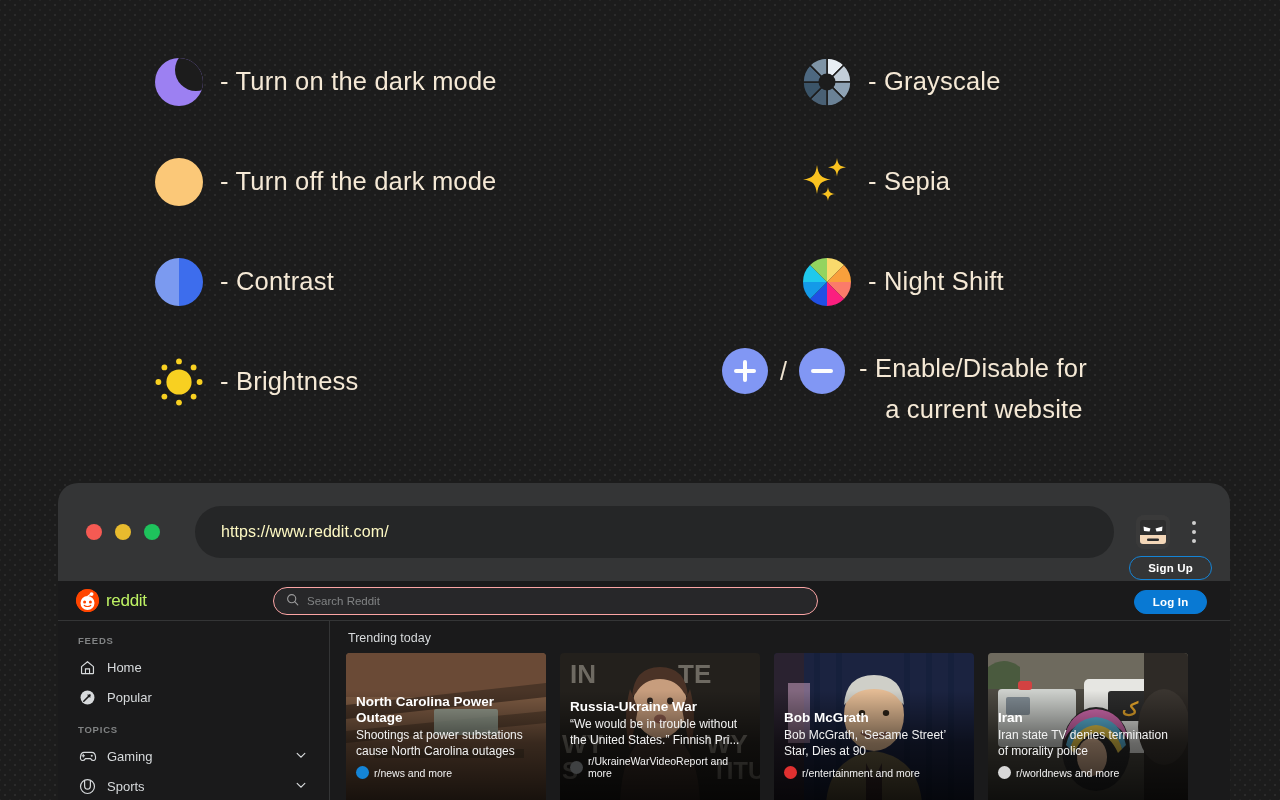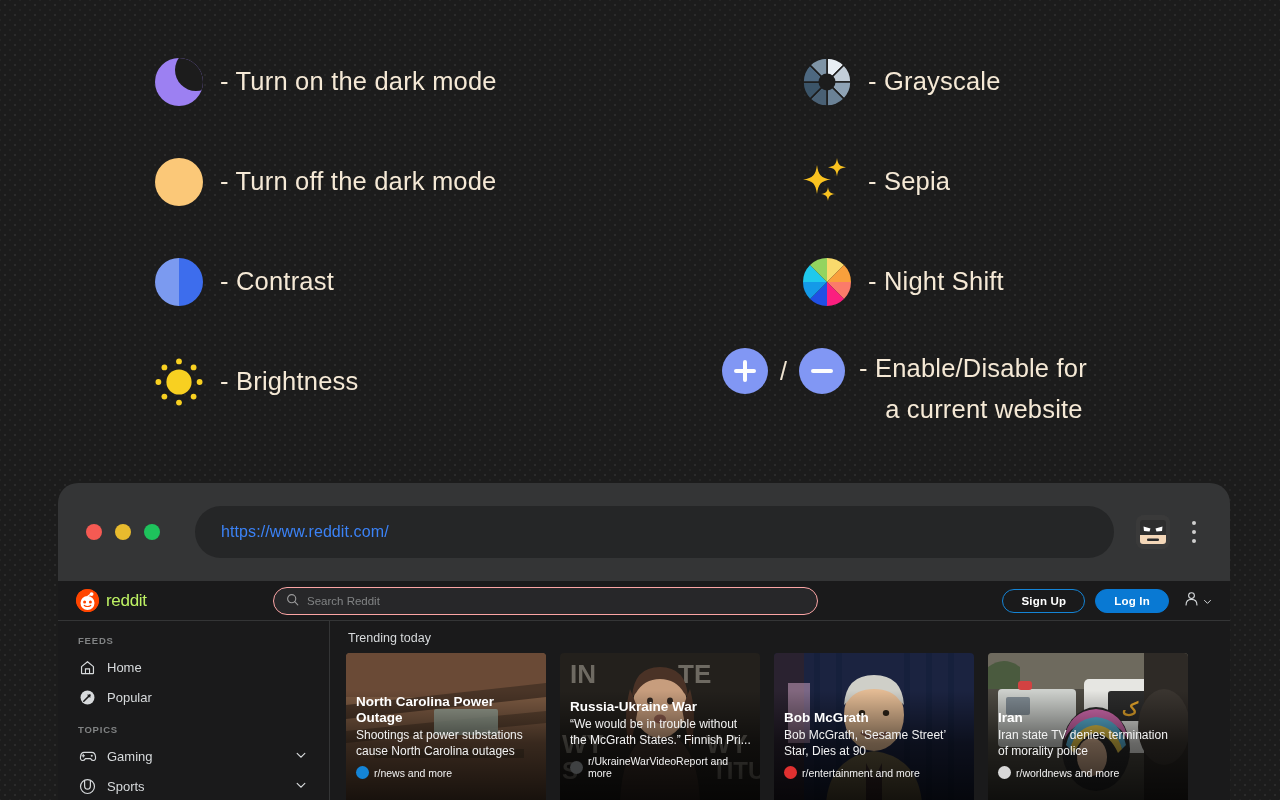--- a/index.html
+++ b/index.html
@@ -170,21 +170,21 @@
     margin-left: 35px;
     flex: 1 1 auto;
     height: 52px;
     background: #252627;
     border-radius: 26px;
     display: flex; align-items: center;
     padding: 0 26px;
   }
   .urlbar-text {
     font-size: 16px;
-    color: #3b82f6;
+    color: #fef9c3;
     letter-spacing: .1px;
   }
 
   .toolbar-right {
     display: flex; align-items: center; gap: 14px;
     margin-left: 22px;
     flex: 0 0 auto;
   }
   .ext-icon {
     width: 34px; height: 34px;
@@ -224,21 +224,21 @@
     max-width: 545px;
     height: 28px;
     background: #272729;
     border: 1px solid #fca5a5;
     border-radius: 14px;
     display: flex; align-items: center;
     padding: 0 12px; gap: 8px;
   }
   .rd-search-ph { font-size: 11.5px; color: #818384; }
 
-  .rd-actions { margin-left: auto; display: flex; align-items: center; gap: 10px; padding-right: 4px; }
+  .rd-actions { margin-left: auto; display: flex; align-items: center; gap: 10px; padding-right: 4px; flex-direction: column; }
   .btn {
     height: 24px;
     border-radius: 12px;
     font-size: 11.5px;
     font-weight: bold;
     display: flex; align-items: center; justify-content: center;
     padding: 0 18px;
     letter-spacing: .2px;
   }
   .btn.signup { border: 1px solid #1484d6; color: #fff; background: transparent; }
@@ -590,21 +590,21 @@
                 <path d="M70 36 Q62 66 70 96 L78 56 Z" fill="#4a3226"></path>
                 <path d="M130 36 Q138 66 130 96 L122 56 Z" fill="#4a3226"></path>
                 <ellipse cx="90" cy="48" rx="3" ry="3.4" fill="#30251f"></ellipse>
                 <ellipse cx="110" cy="48" rx="3" ry="3.4" fill="#30251f"></ellipse>
                 <ellipse cx="100" cy="66" rx="6" ry="4.5" fill="#8c5a4c"></ellipse>
               </svg>
             </div>
             <div class="card-shade"></div>
             <div class="card-txt">
               <div class="card-title">Russia-Ukraine War</div>
-              <div class="card-desc">“We would be in trouble without the McGrath States.” Finnish Pri...</div>
+              <div class="card-desc">“We would be in trouble without the United States.” Finnish Pri...</div>
               <div class="card-sub">
                 <span class="sub-ico" style="background:#3f4142"></span>
                 <span>r/UkraineWarVideoReport and more</span>
               </div>
             </div>
           </div>
 
           <div class="card">
             <div class="card-img">
               <svg width="200" height="150" viewBox="0 0 200 150" preserveAspectRatio="none" aria-hidden="true">

